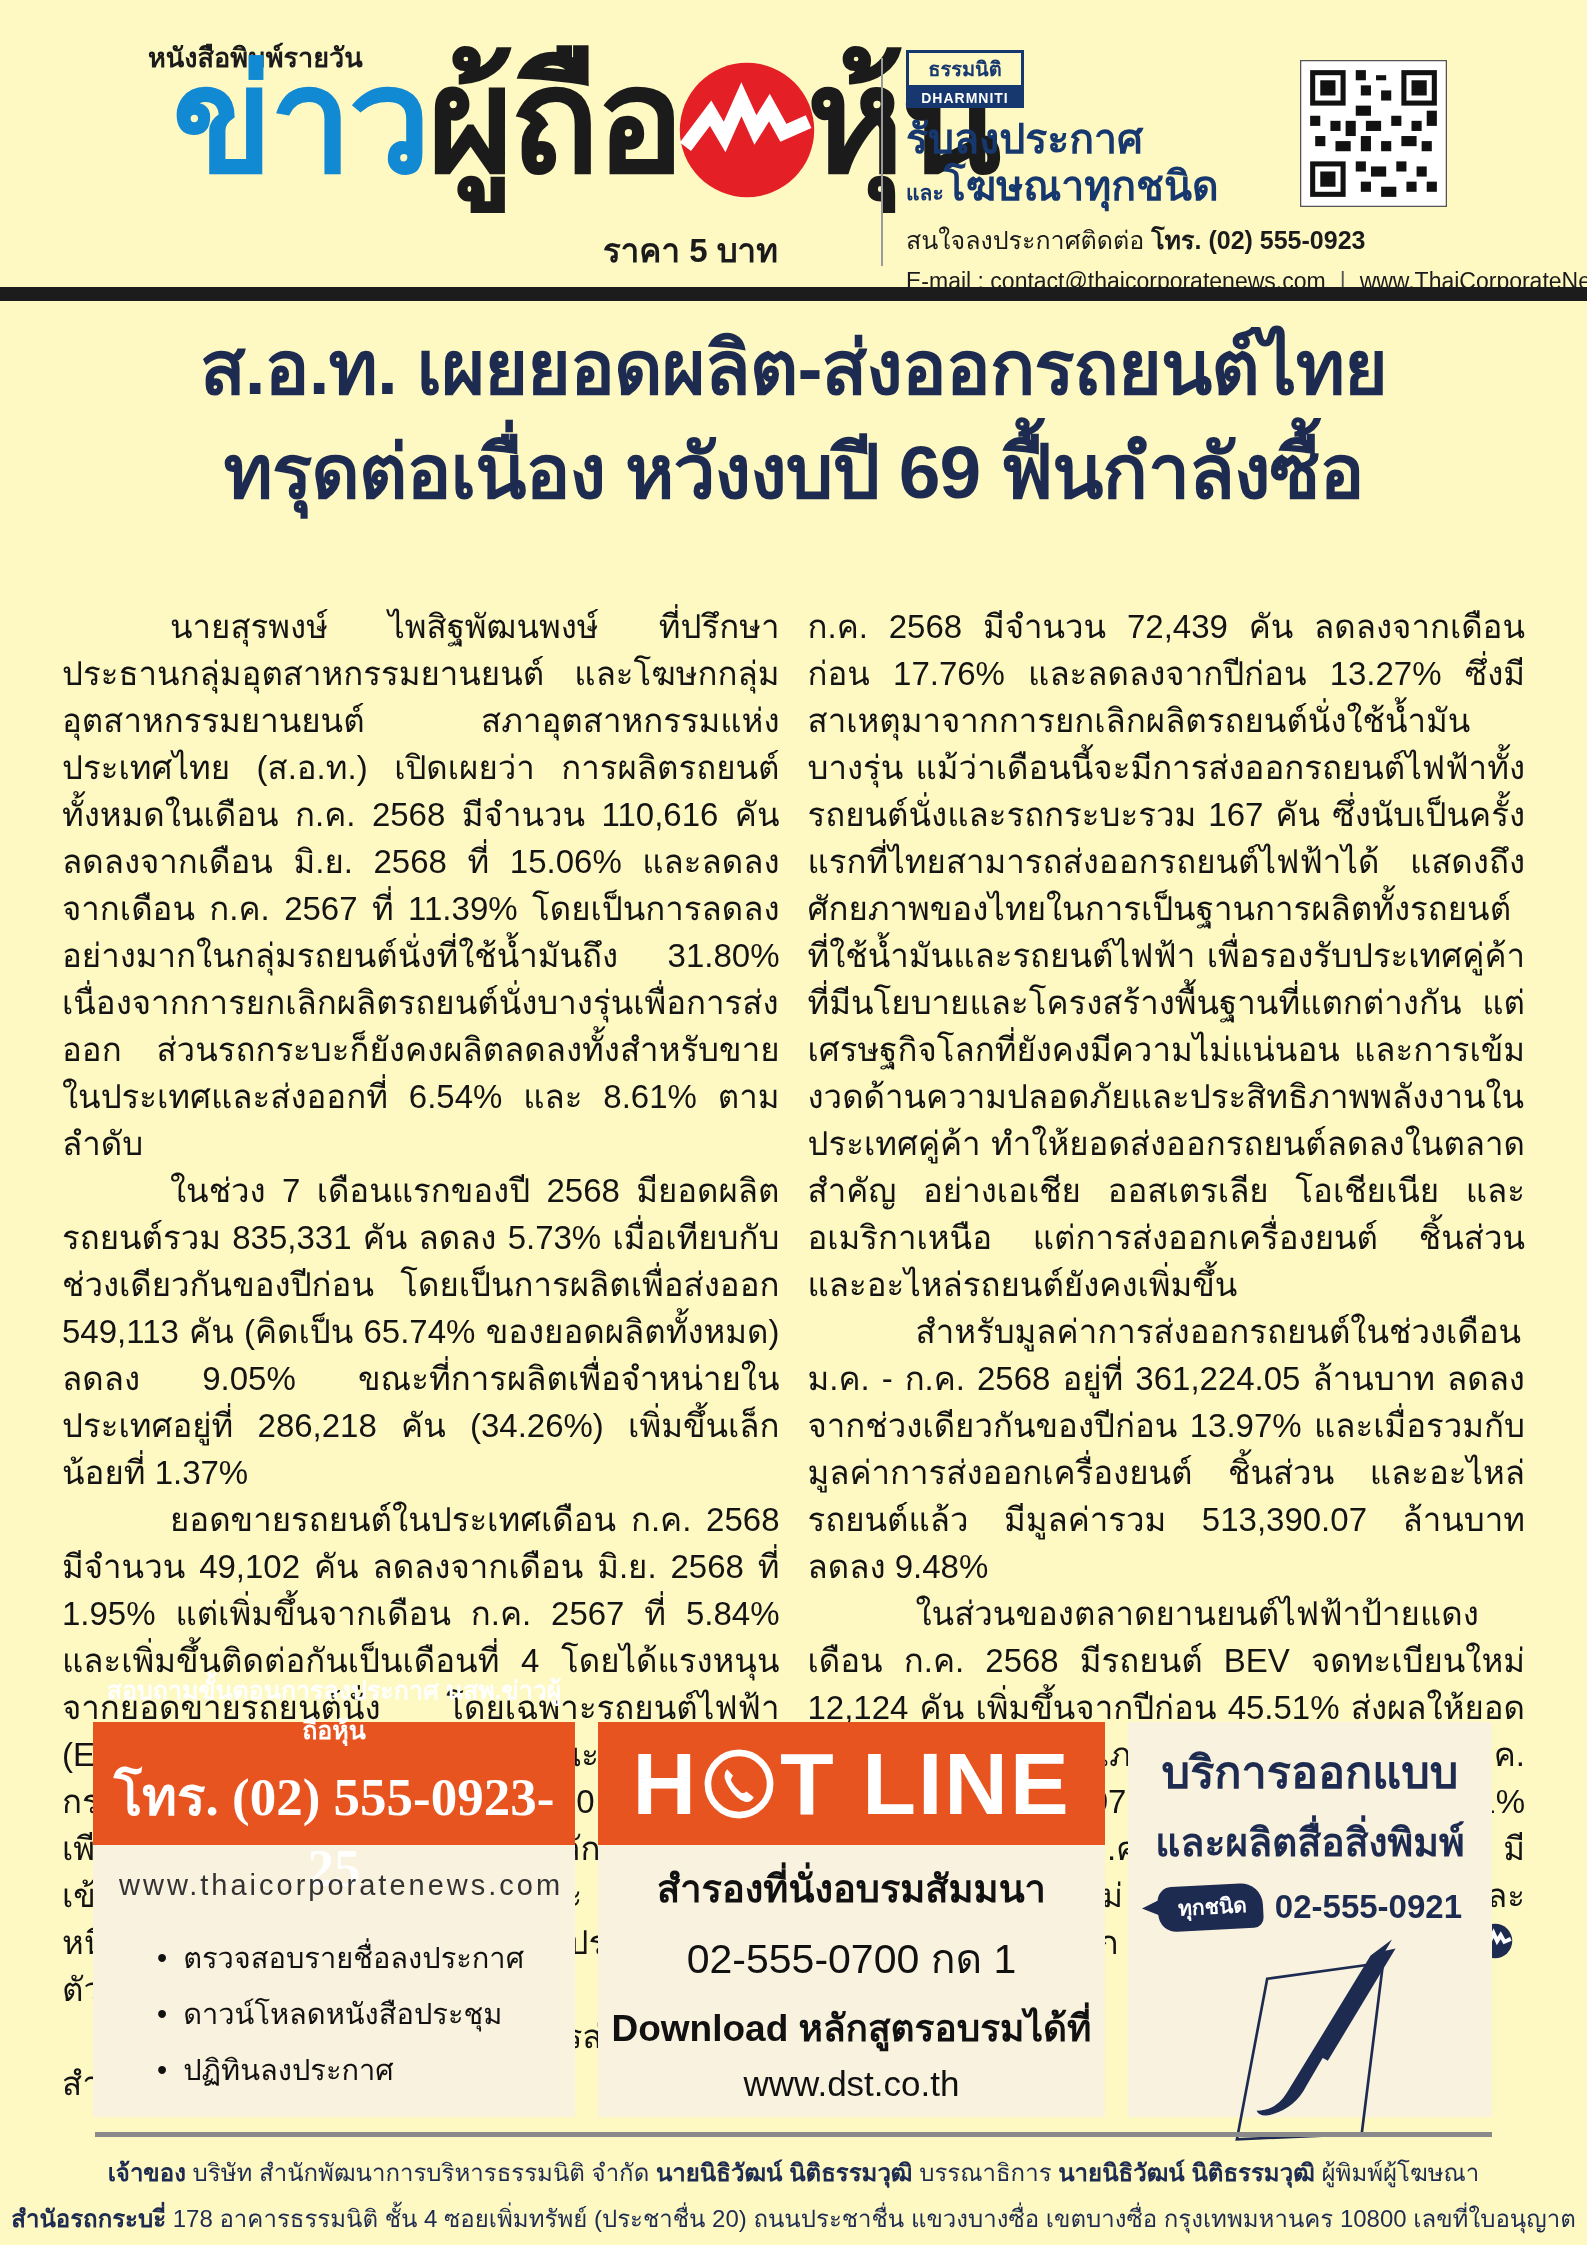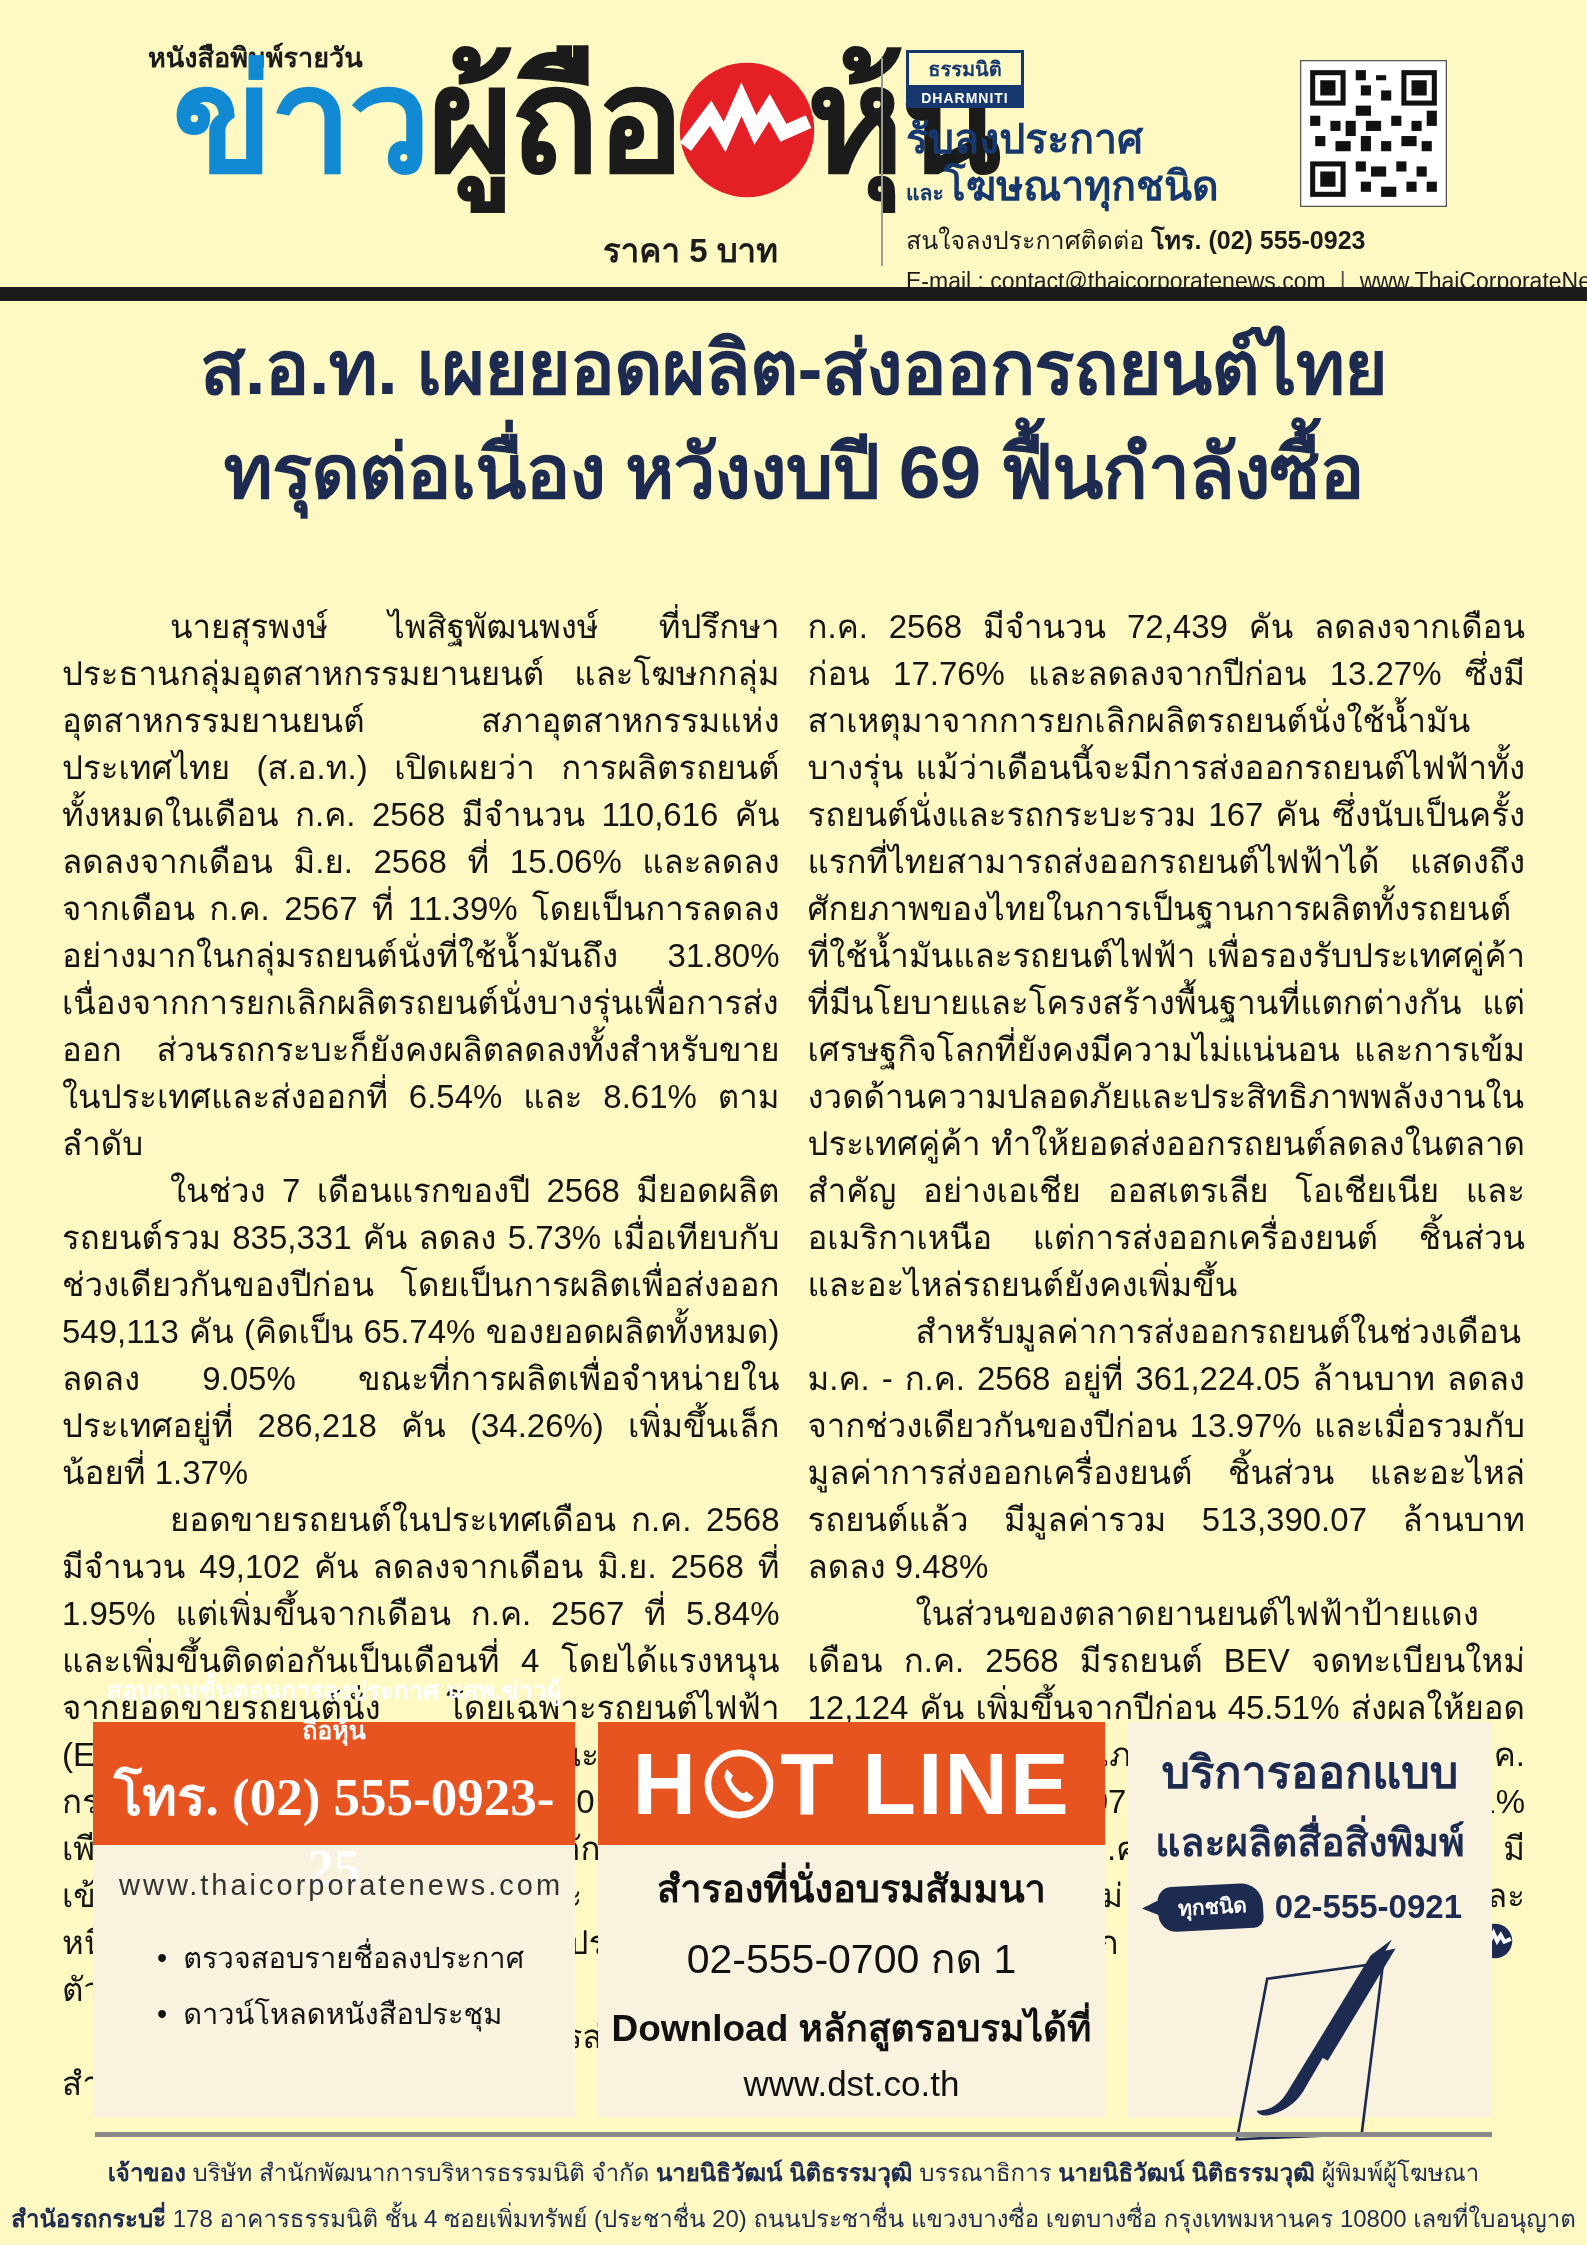--- a/index.html
+++ b/index.html
@@ -197,20 +197,21 @@
     <div class="ad-left">
       <div class="ad-head">
         <div class="l1">สอบถามขั้นตอนการลงประกาศ นสพ.ข่าวผู้ถือหุ้น</div>
         <div class="l2">โทร. (02) 555-0923-25</div>
       </div>
       <div class="ad-body">
         <div class="www">www.thaicorporatenews.com</div>
         <ul>
           <li>ตรวจสอบรายชื่อลงประกาศ</li>
           <li>ดาวน์โหลดหนังสือประชุม</li>
+          <li>ปฏิทินลงประกาศ</li>
         </ul>
       </div>
     </div>
 
     <div class="ad-mid">
       <div class="ad-head">
         <div class="hotline-title">
           <span>H</span>
           <svg class="phone-o" width="74" height="74" viewBox="0 0 100 100" aria-hidden="true">
             <circle cx="50" cy="50" r="42" fill="none" stroke="#ffffff" stroke-width="9"></circle>

